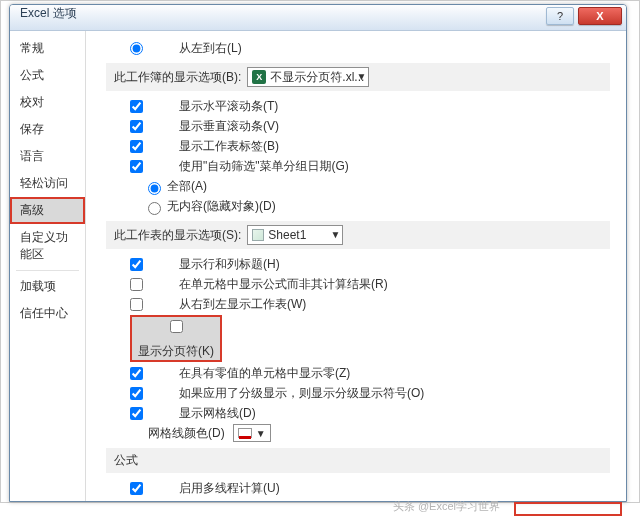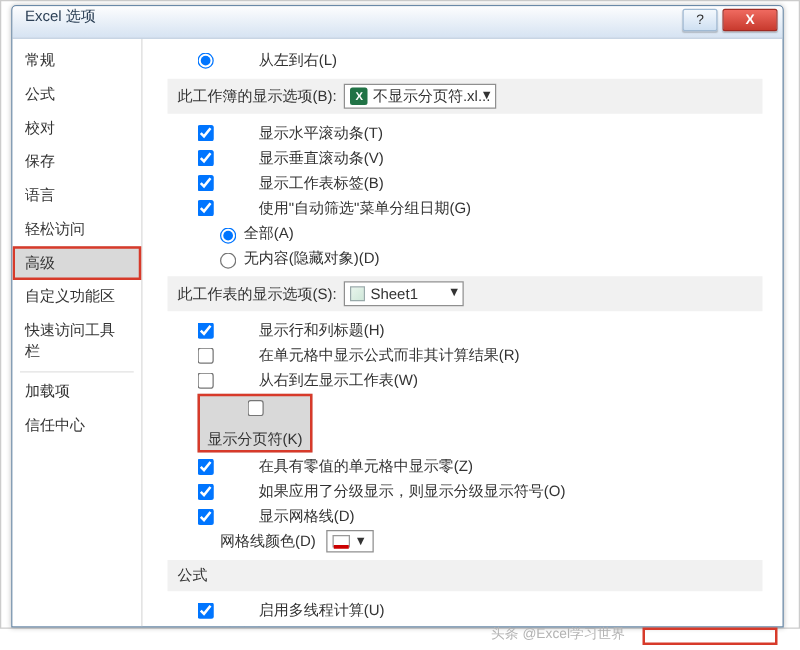--- a/index.html
+++ b/index.html
@@ -33,21 +33,21 @@
     padding: 0 0 0 10px;
     position: relative;
   }
   .titlebar .title { color:#2b3f55; font-size:12px; }
   .winbtns { position: absolute; right: 4px; top: 2px; display: flex; gap: 4px; }
   .winbtn { width: 28px; height: 18px; border-radius: 2px; display:flex; align-items:center; justify-content:center; box-shadow: 0 1px 1px rgba(0,0,0,0.2); font-size:11px; color:#333; }
   .winbtn.help { background: linear-gradient(#f3f8fd,#cfe0f2); border:1px solid #9fb9d3; }
   .winbtn.close { background: linear-gradient(#ef6a60,#c83a2e); border:1px solid #a02b23; width: 44px; color:#fff; font-weight:bold; }
   .body { display:flex; height: calc(100% - 26px); }
   .sidebar {
-    width: 104px;
+    width: 76px;
     background: #fff;
     border-right: 1px solid #dcdcdc;
     padding-top: 4px;
   }
   .sideitem {
     padding: 5px 10px;
     cursor: pointer;
     color: #333;
   }
   .sideitem.selected {
@@ -119,21 +119,20 @@
   <div class="body">
     <div class="sidebar">
       <div class="sideitem">常规</div>
       <div class="sideitem">公式</div>
       <div class="sideitem">校对</div>
       <div class="sideitem">保存</div>
       <div class="sideitem">语言</div>
       <div class="sideitem">轻松访问</div>
       <div class="sideitem selected">高级</div>
       <div class="sideitem">自定义功能区</div>
-      <div class="sideitem">快速访问工具栏</div>
       <div class="sep"></div>
       <div class="sideitem">加载项</div>
       <div class="sideitem">信任中心</div>
     </div>
 
     <div class="content">
 
       <div class="radio indent1">
         <input type="radio" checked="" style="">
         <span>从左到右(L)</span>

